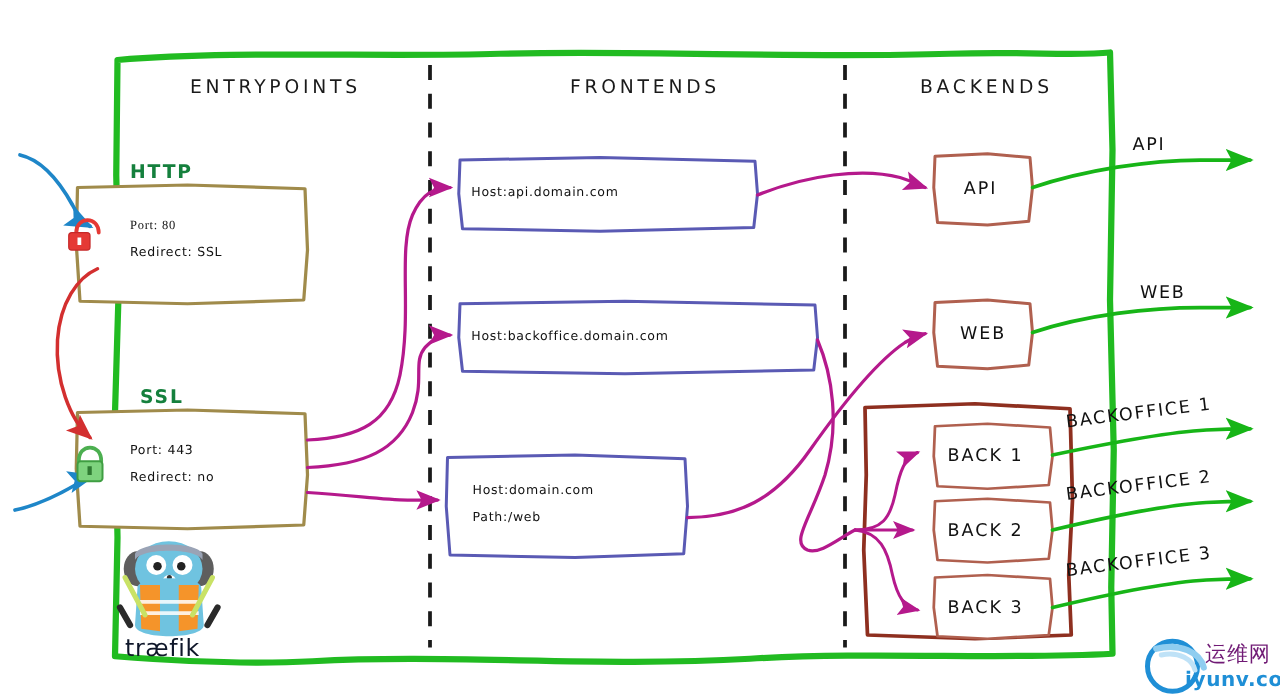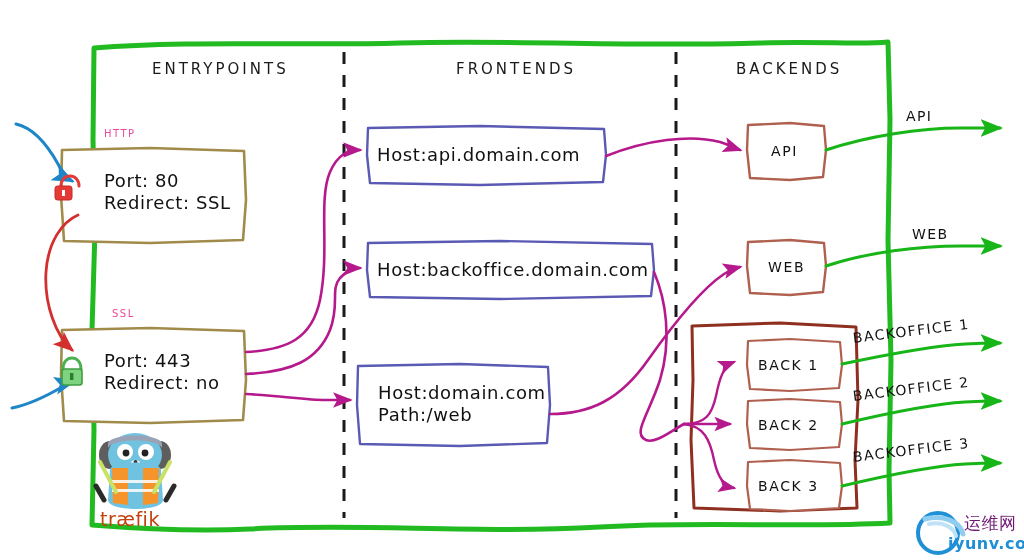--- a/index.html
+++ b/index.html
@@ -3,26 +3,26 @@
 <meta charset="utf-8">
 <style>
   html,body{margin:0;padding:0;background:#ffffff;}
   body{width:1024px;height:560px;overflow:hidden;
        font-family:"DejaVu Sans",sans-serif;}
   #stage{position:relative;width:1024px;height:448px;background:#fff;}
   #stage svg.layer{position:absolute;left:0;top:0;width:1024px;height:560px;overflow:visible;}
   .txt{position:absolute;white-space:pre;color:#111;
        font-family:"DejaVu Sans",sans-serif;letter-spacing:.5px;}
   .col-head{font-size:15px;letter-spacing:3px;color:#1a1a1a;}
-  .ep-title{font-size:10px;letter-spacing:1.5px;color:#ec4899;}
-  .boxtxt{font-size:18px;color:#111;line-height:21px;letter-spacing:.6px;text-align:center;}
+  .ep-title{font-size:15px;letter-spacing:1.5px;color:#15803d;font-weight:bold;}
+  .boxtxt{font-size:10px;color:#111;line-height:21px;letter-spacing:.6px;text-align:center;}
   .bk-label{font-size:14px;letter-spacing:1.6px;color:#111;}
   .out-label{font-size:14px;letter-spacing:1.4px;color:#111;}
   .wm-text{font-family:"DejaVu Sans",sans-serif;}
-  .logo-word{font-size:19px;color:#c2410c;letter-spacing:.5px;}
+  .logo-word{font-size:19px;color:#0f172a;letter-spacing:.5px;}
 </style>
 </head>
 <body>
 
 <div id="stage">
 
   <svg class="layer" viewBox="0 0 1024 560">
 
     <path d="M94,48 C190,40 300,46 400,43 C520,40 640,47 760,43 C820,41 860,45 888,42
              L890,120 L888,240 L891,360 L889,470 L890,523
@@ -148,21 +148,21 @@
       <path d="M925,519 C944,514 960,522 963,534" fill="none" stroke="#8fcdf0" stroke-width="5" stroke-linecap="round"></path>
       <path d="M929,524 C944,521 954,528 956,536" fill="none" stroke="#bfe2f7" stroke-width="4" stroke-linecap="round"></path>
     </g>
   </svg>
 
   <div class="txt col-head" style="left:152px;top:60px;">ENTRYPOINTS</div>
   <div class="txt col-head" style="left:456px;top:60px;">FRONTENDS</div>
   <div class="txt col-head" style="left:736px;top:60px;">BACKENDS</div>
 
   <div class="txt ep-title" style="left:104px;top:128px;">HTTP</div>
-  <div class="txt boxtxt" style="left:104px;top:170px;">Port: 80</div>
+  <div class="txt boxtxt" style="left:104px;top:170px;font-family:Liberation Serif, serif;">Port: 80</div>
   <div class="txt boxtxt" style="left:104px;top:192px;">Redirect: SSL</div>
 
   <div class="txt ep-title" style="left:112px;top:308px;">SSL</div>
   <div class="txt boxtxt" style="left:104px;top:350px;">Port: 443</div>
   <div class="txt boxtxt" style="left:104px;top:372px;">Redirect: no</div>
 
   <div class="txt boxtxt" style="left:377px;top:144px;">Host:api.domain.com</div>
   <div class="txt boxtxt" style="left:377px;top:259px;">Host:backoffice.domain.com</div>
   <div class="txt boxtxt" style="left:378px;top:382px;">Host:domain.com</div>
   <div class="txt boxtxt" style="left:378px;top:404px;">Path:/web</div>

